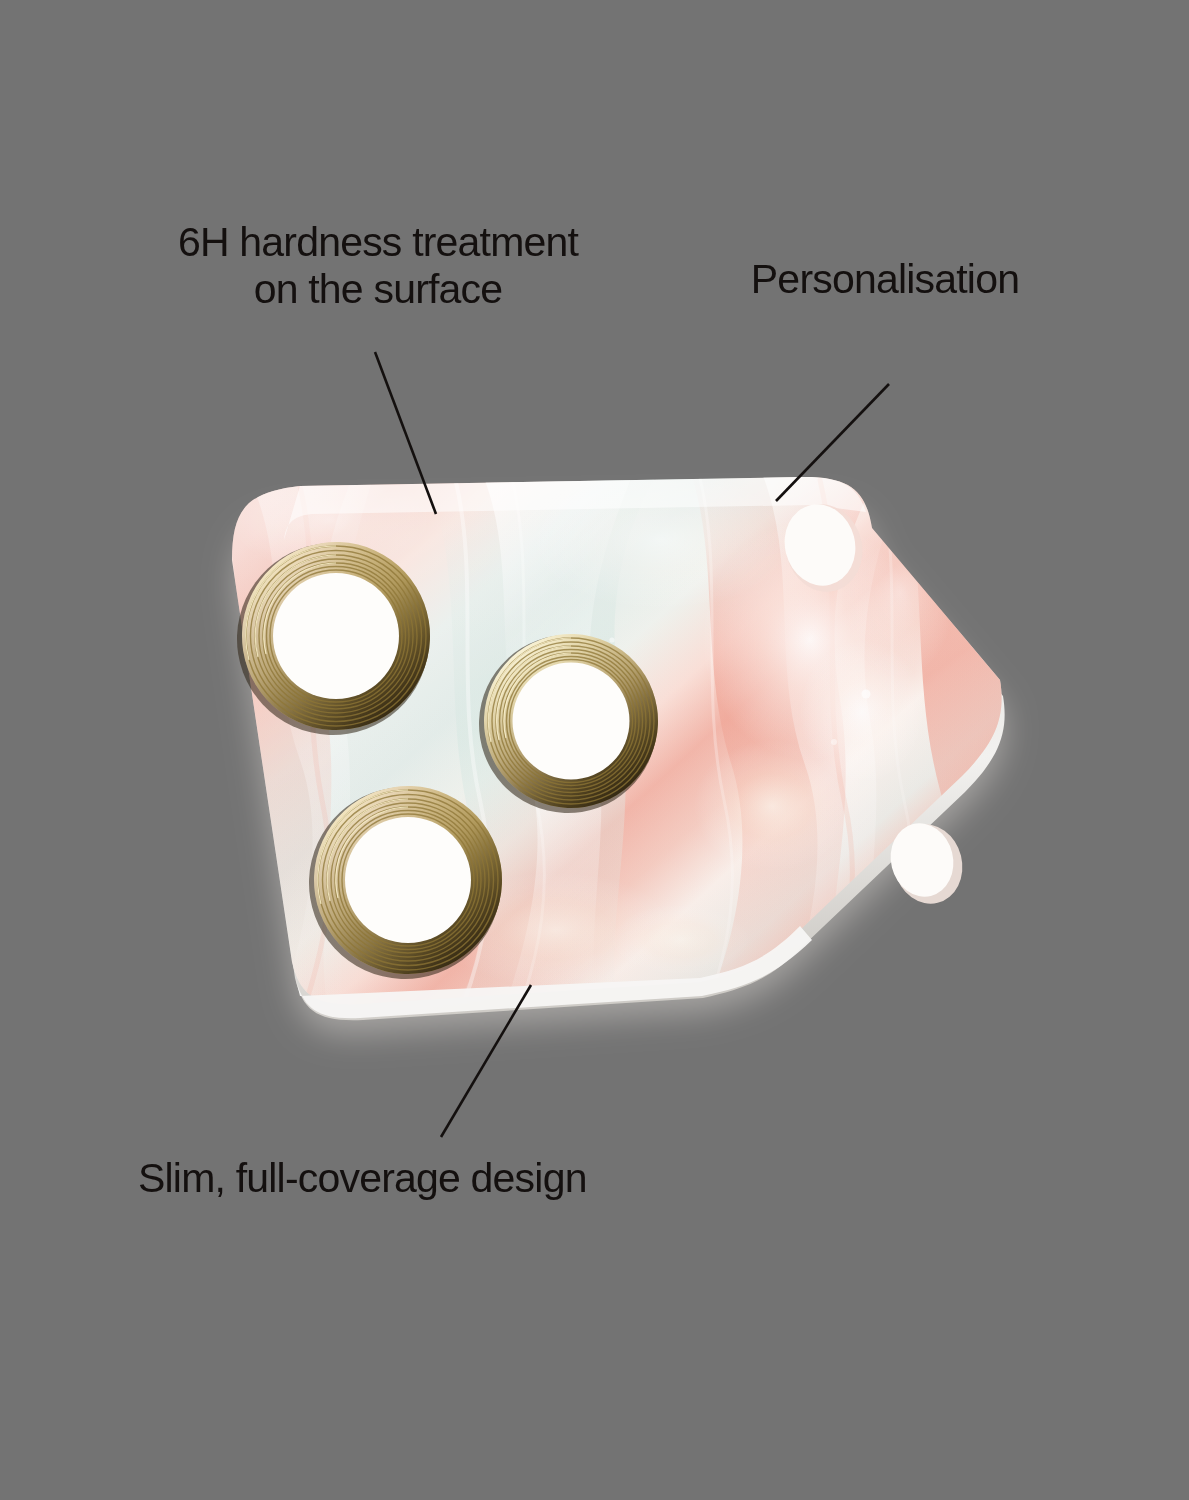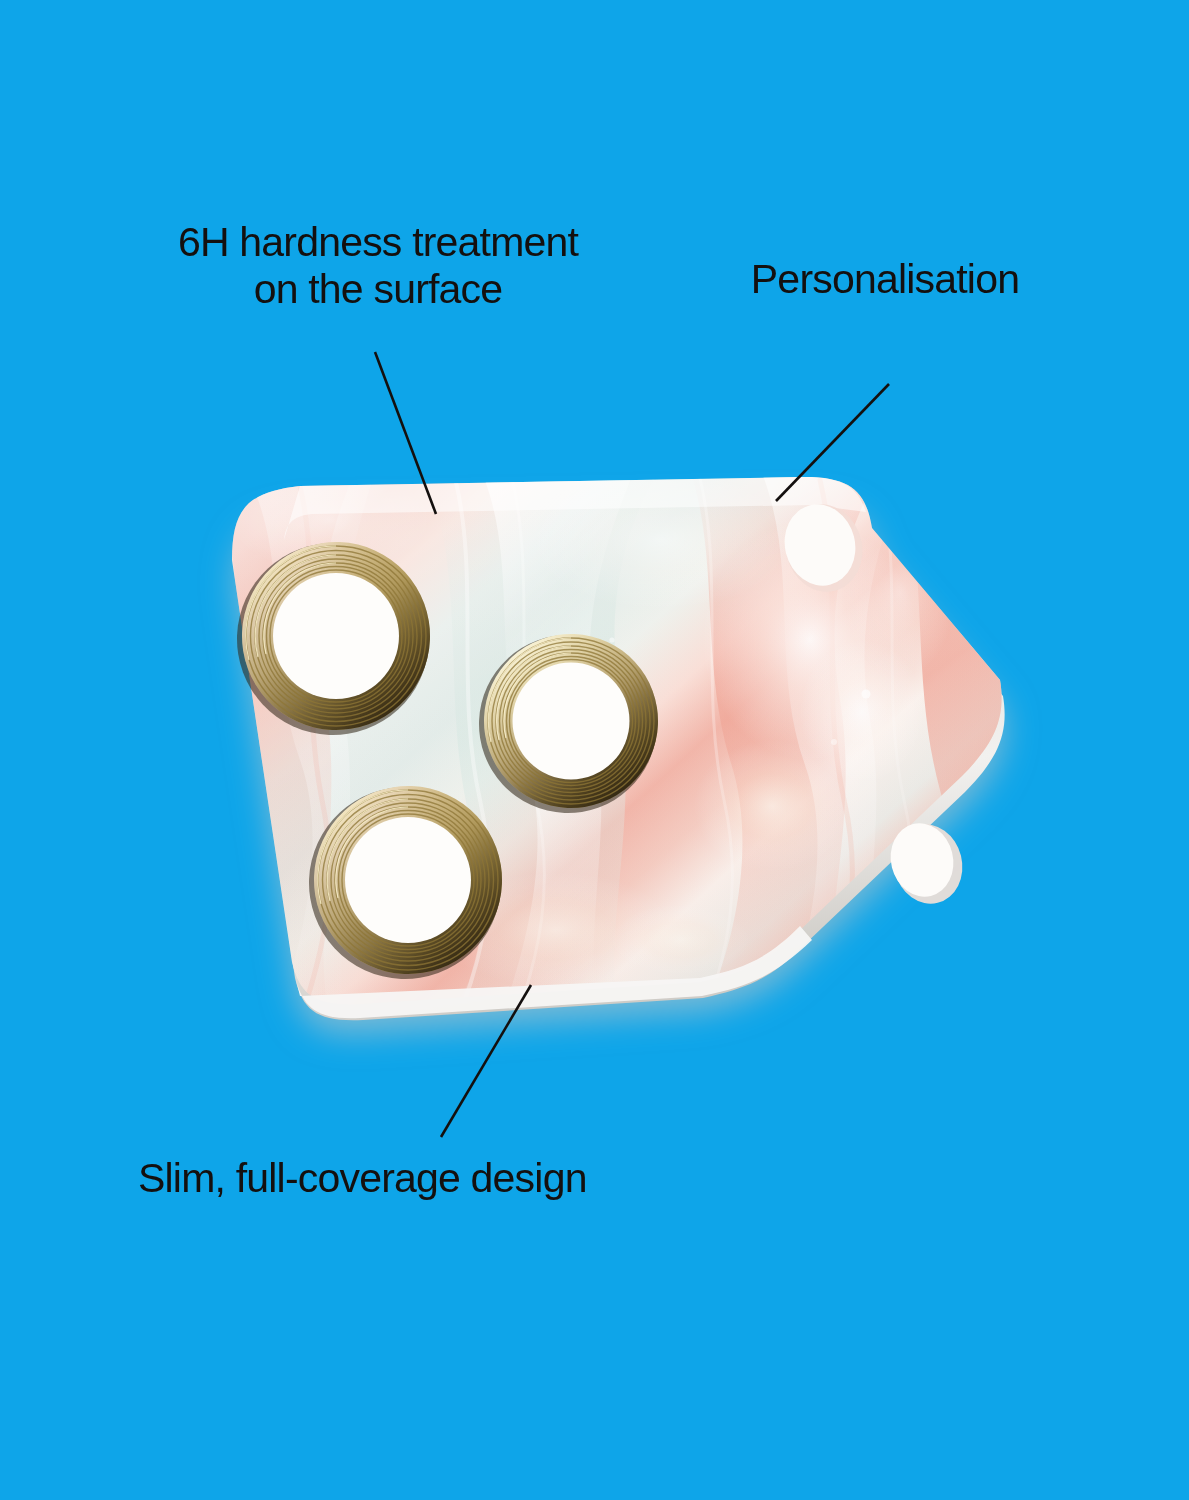--- a/index.html
+++ b/index.html
@@ -60,21 +60,21 @@
   #leader-svg {
     position: absolute;
     left: 0;
     top: 0;
     pointer-events: none;
   }
 </style>
 </head>
 <body style="background: rgb(247, 247, 246);">
 
-<div id="stage" style="background: #0ea5e9;">
+<div id="stage" style="background: #737373;">
 
   <svg id="product-svg" width="1189" height="1500" viewBox="0 0 1189 1500">
     <defs>
 
       <filter id="plateShadow" x="-30%" y="-30%" width="160%" height="160%">
         <feGaussianBlur in="SourceAlpha" stdDeviation="16"></feGaussianBlur>
         <feOffset dx="0" dy="14" result="off"></feOffset>
         <feFlood flood-color="#cfcbc7" flood-opacity="0.55"></feFlood>
         <feComposite in2="off" operator="in"></feComposite>
         <feMerge>

